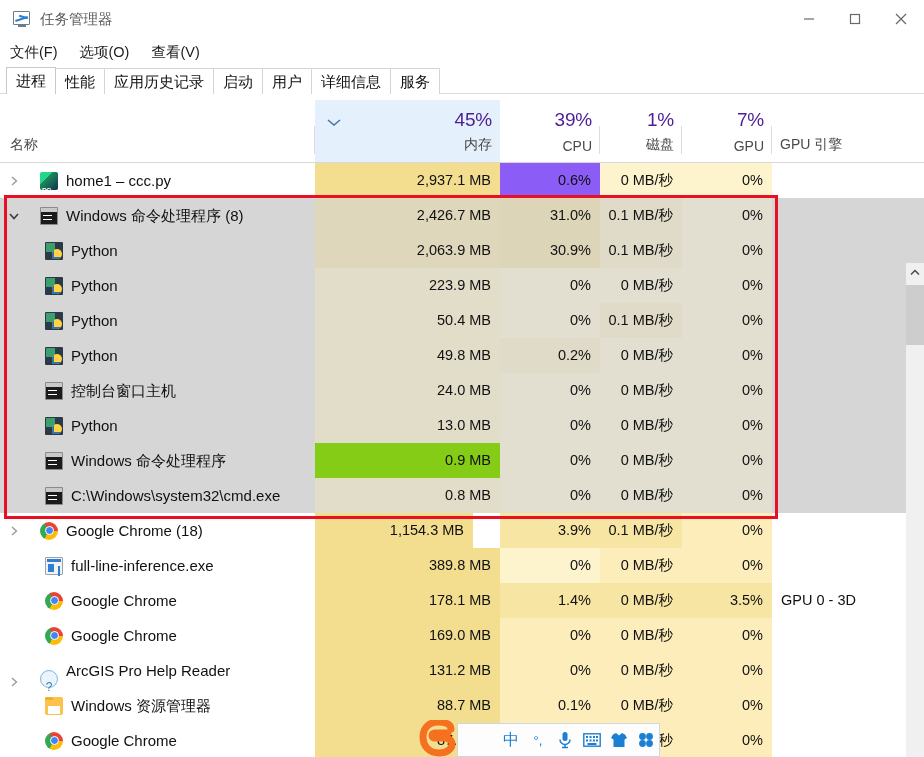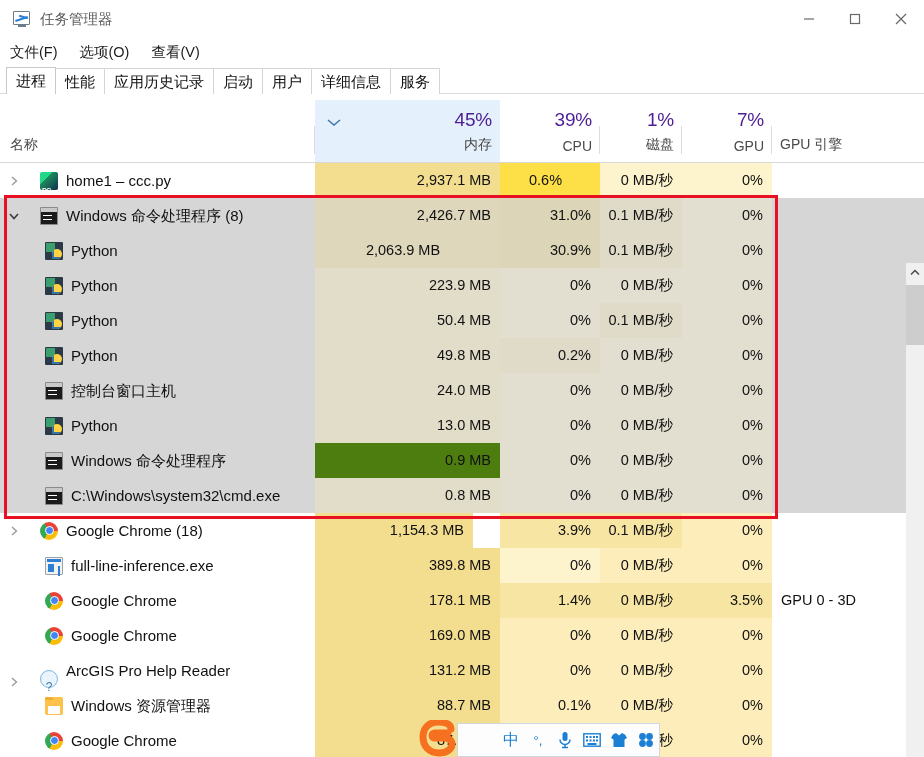--- a/index.html
+++ b/index.html
@@ -193,21 +193,21 @@
             <div class="twisty">
               <svg width="10" height="12">
                 <polyline points="3,2 7.5,6 3,10" fill="none" stroke="#9a9a9a" stroke-width="1.4"></polyline>
               </svg>
             </div>
             <div class="pad" style="width: 12px;"></div>
             <div class="ic ic-pycharm"></div>
             <div class="nmtxt">home1 – ccc.py</div>
           </div>
           <div class="cell num" style="left: 315px; width: 185px; background: rgb(243, 222, 144);">2,937.1 MB</div>
-          <div class="cell num" style="left: 500px; width: 100px; background: #fde047; text-align: center;">0.6%</div>
+          <div class="cell num" style="left: 500px; width: 100px; background: #8b5cf6;">0.6%</div>
           <div class="cell num" style="left: 600px; width: 82px; background: rgb(253, 243, 205);">0 MB/秒</div>
           <div class="cell num" style="left: 682px; width: 90px; background: rgb(253, 243, 205);">0%</div>
           <div class="cell eng" style="left: 772px; width: 152px;"></div>
         </div>
         <div class="row lvl0 sel">
           <div class="cell name" style="left: 0px; width: 315px;">
             <div class="twisty">
               <svg width="12" height="10">
                 <polyline points="2,3 6,7.5 10,3" fill="none" stroke="#3c3c3c" stroke-width="1.6"></polyline>
               </svg>
@@ -221,21 +221,21 @@
           <div class="cell num" style="left: 600px; width: 82px; background: rgb(224, 219, 200);">0.1 MB/秒</div>
           <div class="cell num" style="left: 682px; width: 90px; background: rgb(226, 223, 208);">0%</div>
           <div class="cell eng" style="left: 772px; width: 152px;"></div>
         </div>
         <div class="row lvl1 sel">
           <div class="cell name" style="left: 0px; width: 315px;">
             <div class="pad" style="width: 45px;"></div>
             <div class="ic ic-py"></div>
             <div class="nmtxt">Python</div>
           </div>
-          <div class="cell num" style="left: 315px; width: 185px; background: rgb(222, 215, 187); text-align: center;">2,063.9 MB</div>
+          <div class="cell num" style="left: 315px; width: 185px; background: rgb(222, 215, 187);">2,063.9 MB</div>
           <div class="cell num" style="left: 500px; width: 100px; background: rgb(220, 213, 184);">30.9%</div>
           <div class="cell num" style="left: 600px; width: 82px; background: rgb(224, 219, 200);">0.1 MB/秒</div>
           <div class="cell num" style="left: 682px; width: 90px; background: rgb(226, 223, 208);">0%</div>
           <div class="cell eng" style="left: 772px; width: 152px;"></div>
         </div>
         <div class="row lvl1 sel">
           <div class="cell name" style="left: 0px; width: 315px;">
             <div class="pad" style="width: 45px;"></div>
             <div class="ic ic-py"></div>
             <div class="nmtxt">Python</div>
@@ -293,21 +293,21 @@
           <div class="cell num" style="left: 600px; width: 82px; background: rgb(226, 223, 208);">0 MB/秒</div>
           <div class="cell num" style="left: 682px; width: 90px; background: rgb(226, 223, 208);">0%</div>
           <div class="cell eng" style="left: 772px; width: 152px;"></div>
         </div>
         <div class="row lvl1 sel">
           <div class="cell name" style="left: 0px; width: 315px;">
             <div class="pad" style="width: 45px;"></div>
             <div class="ic ic-cmd"></div>
             <div class="nmtxt">Windows 命令处理程序</div>
           </div>
-          <div class="cell num" style="left: 315px; width: 185px; background: #4d7c0f;">0.9 MB</div>
+          <div class="cell num" style="left: 315px; width: 185px; background: #84cc16;">0.9 MB</div>
           <div class="cell num" style="left: 500px; width: 100px; background: rgb(226, 223, 208);">0%</div>
           <div class="cell num" style="left: 600px; width: 82px; background: rgb(226, 223, 208);">0 MB/秒</div>
           <div class="cell num" style="left: 682px; width: 90px; background: rgb(226, 223, 208);">0%</div>
           <div class="cell eng" style="left: 772px; width: 152px;"></div>
         </div>
         <div class="row lvl1 sel">
           <div class="cell name" style="left: 0px; width: 315px;">
             <div class="pad" style="width: 45px;"></div>
             <div class="ic ic-cmd"></div>
             <div class="nmtxt">C:\Windows\system32\cmd.exe</div>

